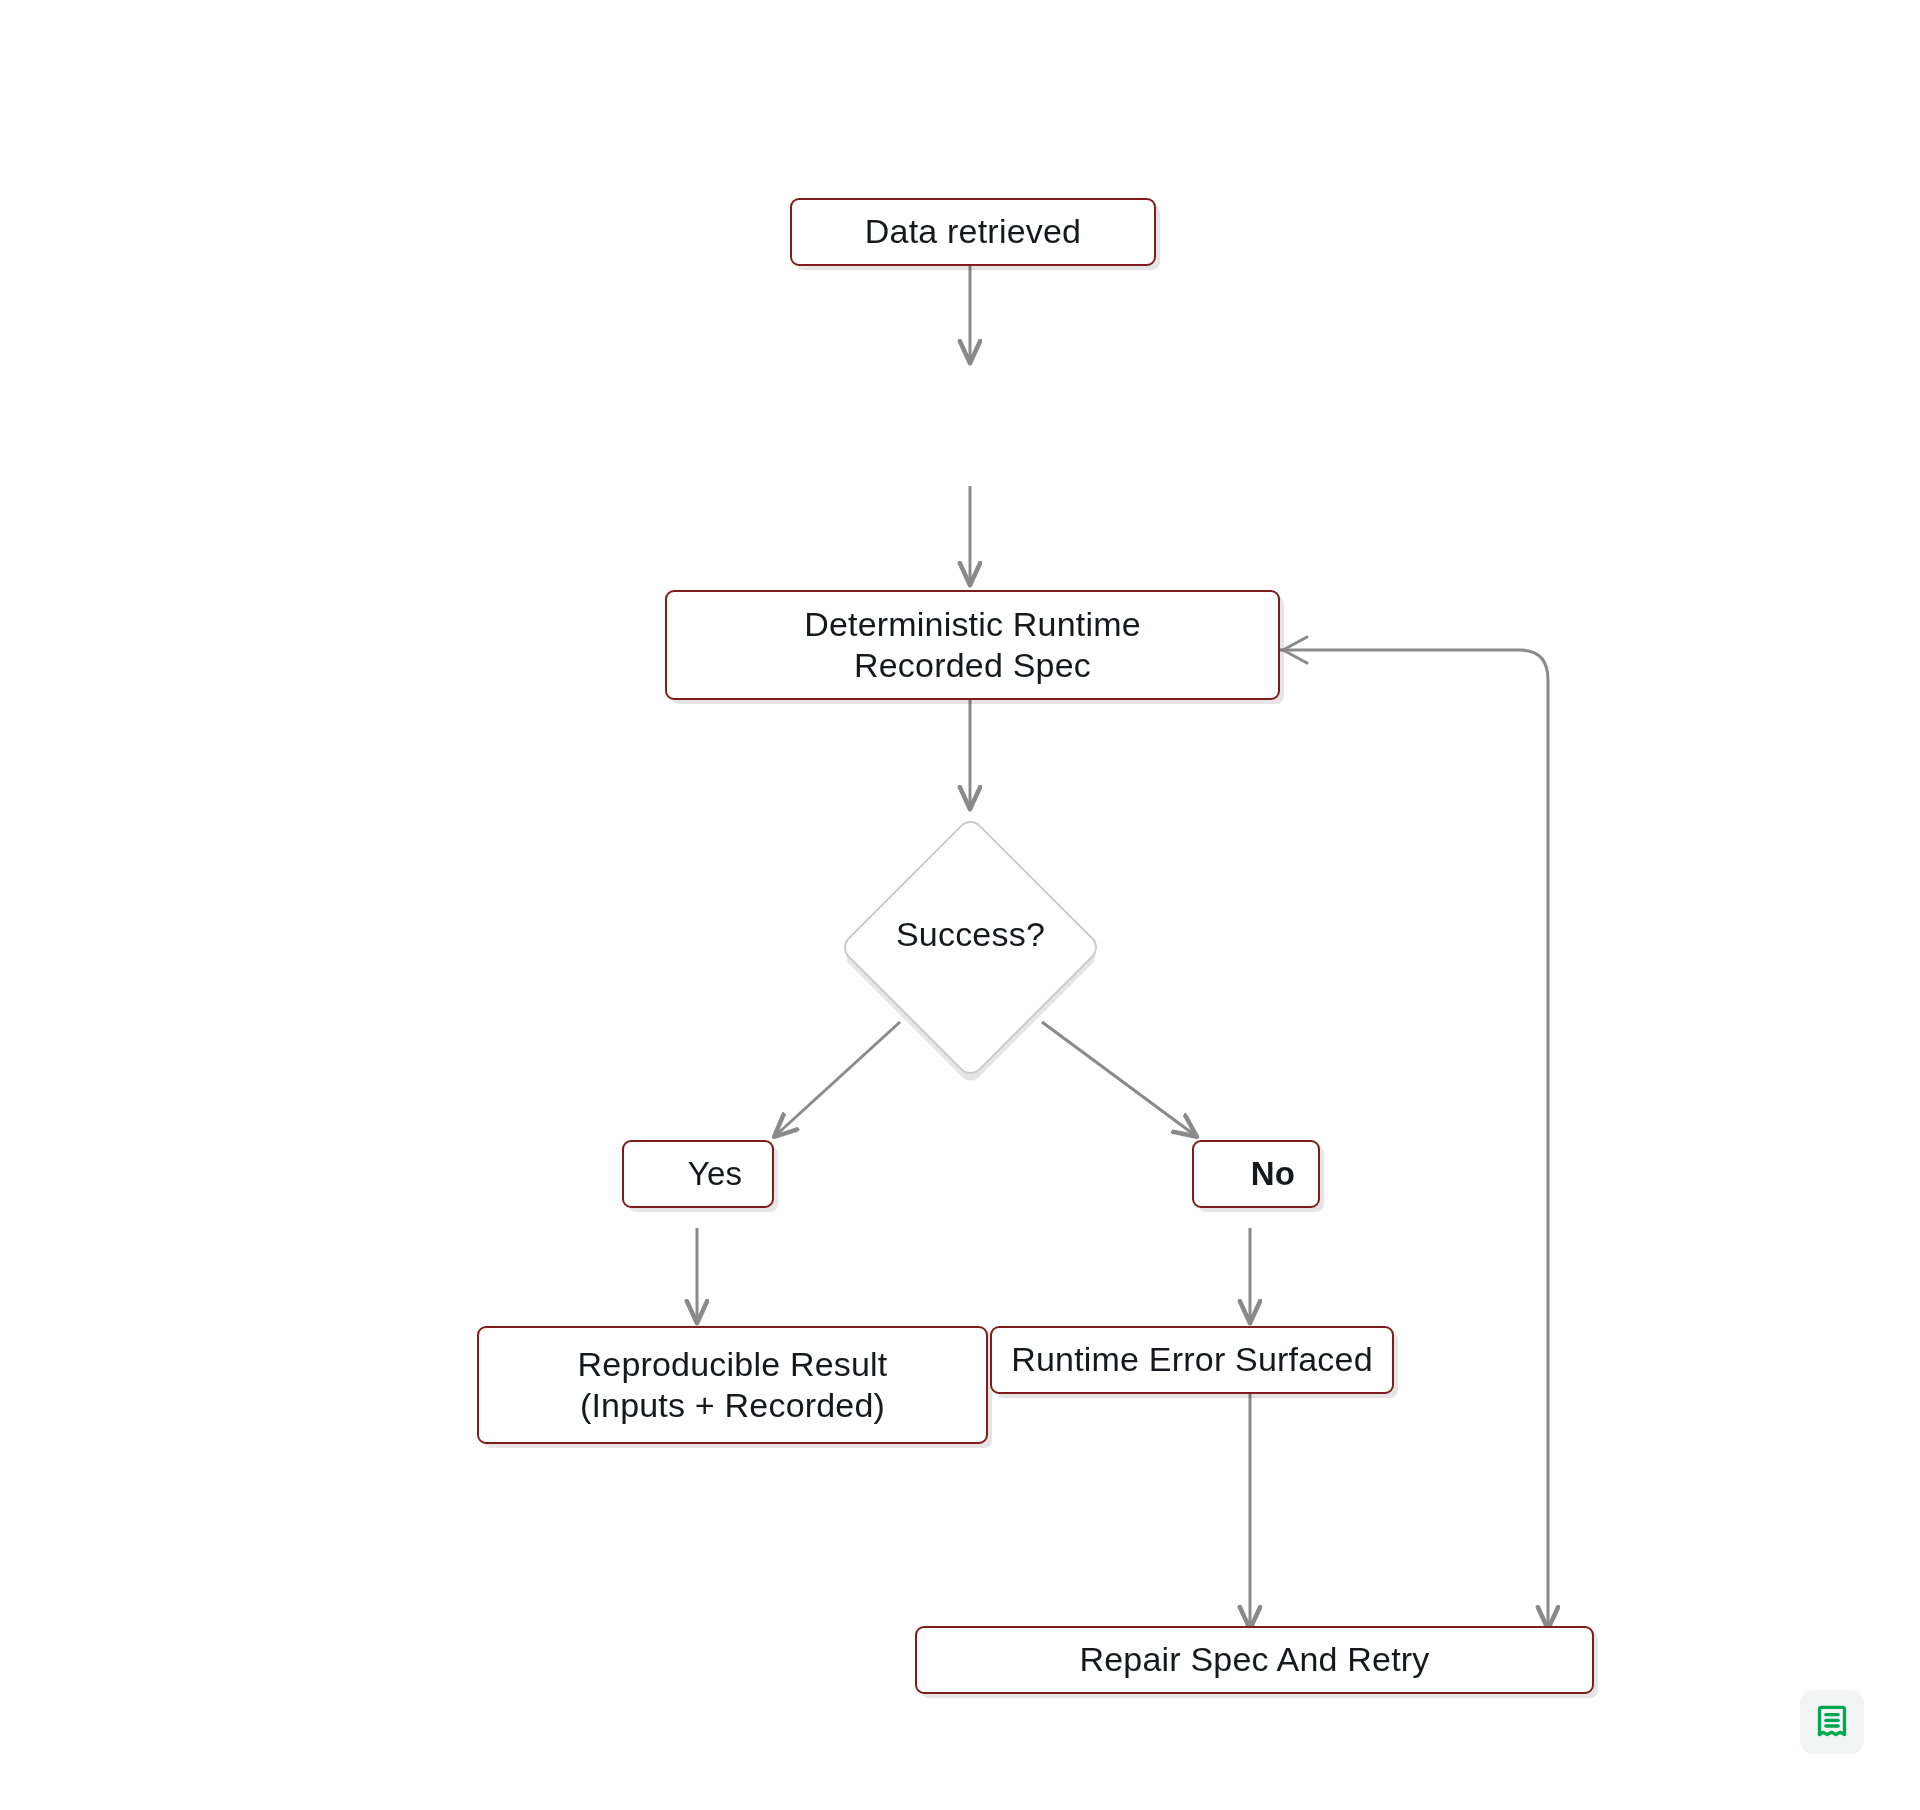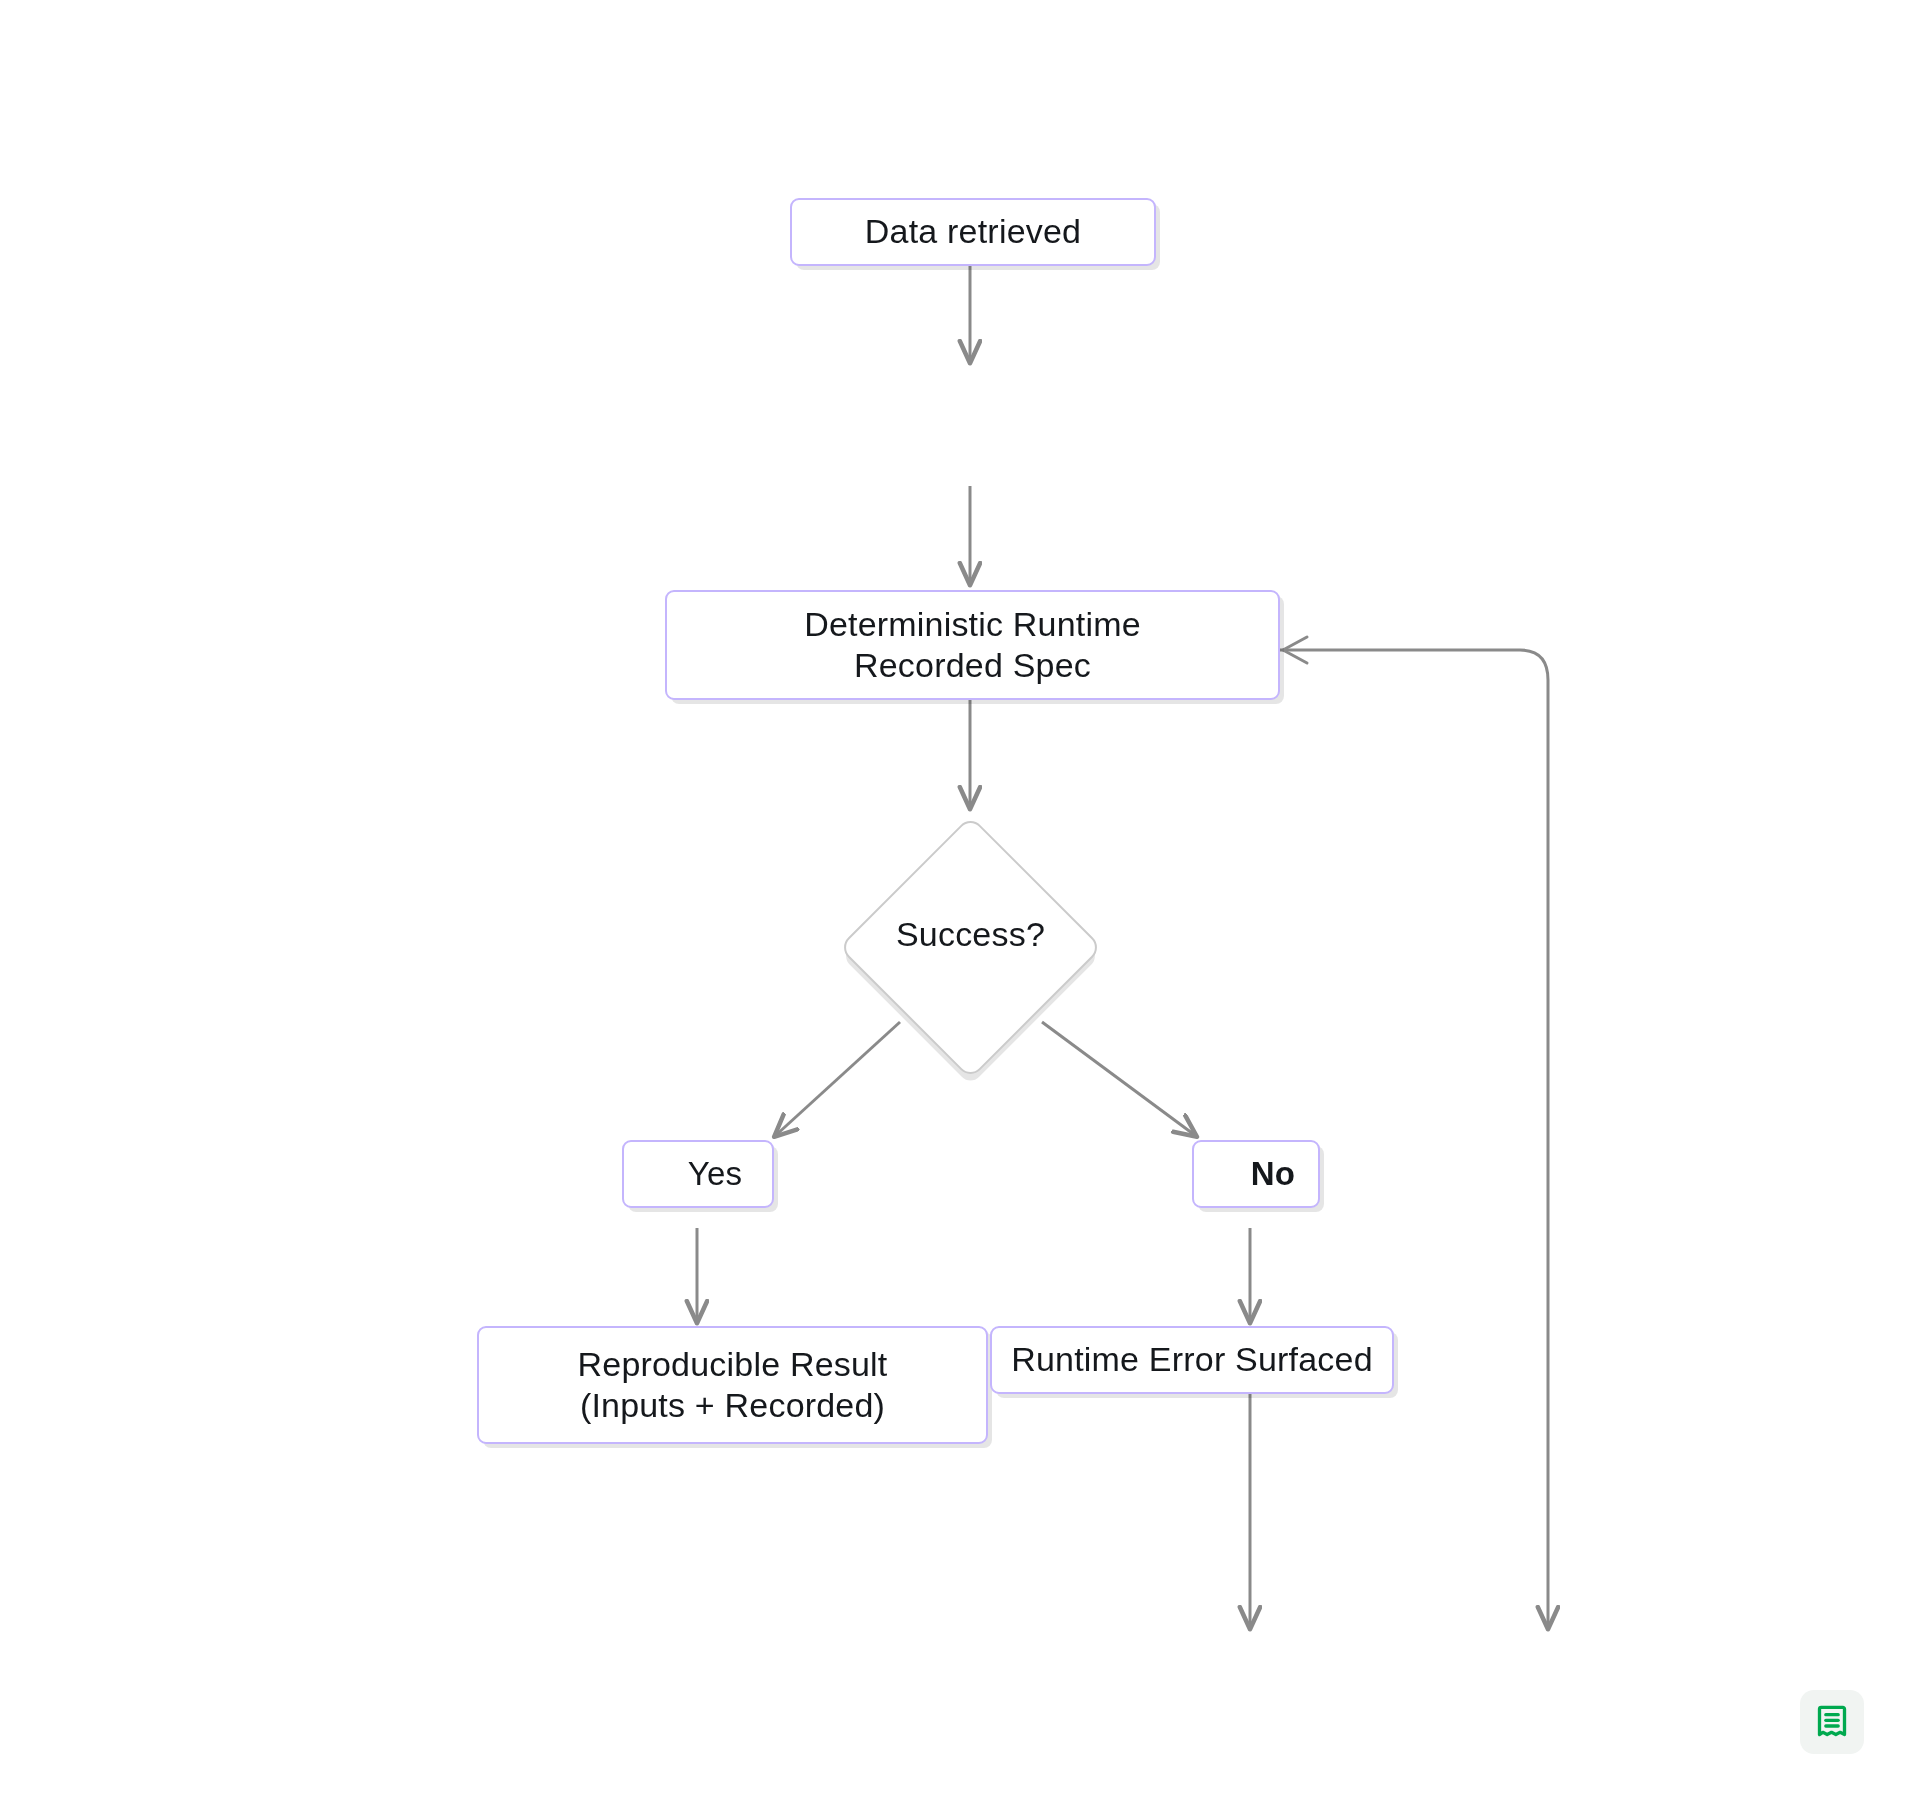--- a/index.html
+++ b/index.html
@@ -24,21 +24,21 @@
     left: 0;
     top: 0;
     width: 1920px;
     height: 1810px;
     pointer-events: none;
   }
   .node {
     position: absolute;
     box-sizing: border-box;
     background: #ffffff;
-    border: 2px solid #c4b5fd;
+    border: 2px solid #7f1d1d;
     border-radius: 9px;
     box-shadow: 5px 5px 0 -1px rgba(0,0,0,0.10);
     display: flex;
     align-items: center;
     justify-content: center;
     text-align: center;
     color: #15181c;
     font-size: 34px;
     line-height: 1.22;
     letter-spacing: 0.2px;
@@ -143,20 +143,23 @@
 
   <div class="node" style="left:477px; top:1326px; width:511px; height:118px;">
     <span>Reproducible Result
 (Inputs + Recorded)</span>
   </div>
 
   <div class="node" style="left:990px; top:1326px; width:404px; height:68px;">
     <span>Runtime Error Surfaced</span>
   </div>
 
+  <div class="node" style="left:915px; top:1626px; width:679px; height:68px;">
+    <span>Repair Spec And Retry</span>
+  </div>
 
   <div class="badge" style="left:1800px; top:1690px;">
     <svg width="40" height="40" viewBox="0 0 24 24" fill="none">
       <path d="M5.5 3.2h13a1 1 0 0 1 1 1v15.3l-2.6-1.3-2.6 1.3-2.6-1.3-2.6 1.3-2.6-1.3-2.0 1.3V4.2a1 1 0 0 1 1-1z" stroke="#00a94f" stroke-width="2" stroke-linejoin="round" stroke-linecap="round"></path>
       <line x1="8.3" y1="7.6" x2="15.7" y2="7.6" stroke="#00a94f" stroke-width="2" stroke-linecap="round"></line>
       <line x1="8.3" y1="11.0" x2="15.7" y2="11.0" stroke="#00a94f" stroke-width="2" stroke-linecap="round"></line>
       <line x1="8.3" y1="14.4" x2="15.7" y2="14.4" stroke="#00a94f" stroke-width="2" stroke-linecap="round"></line>
     </svg>
   </div>
 

